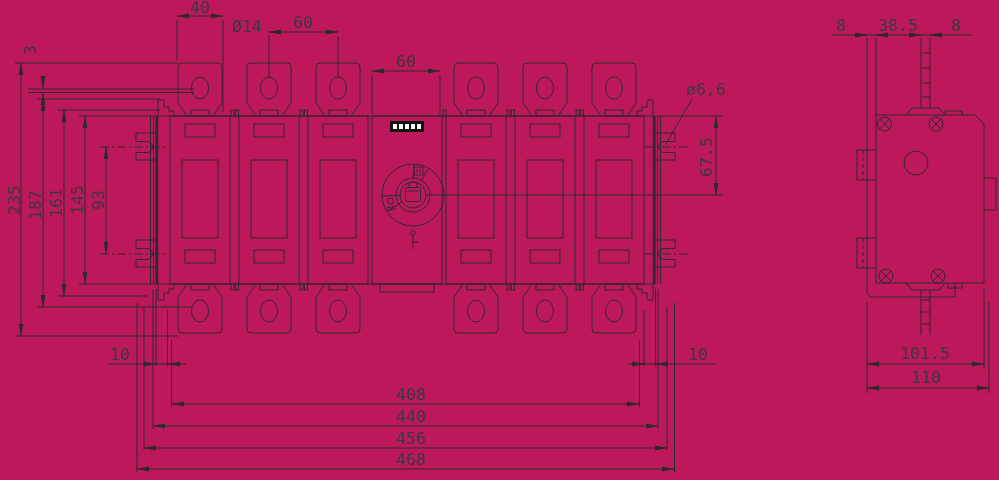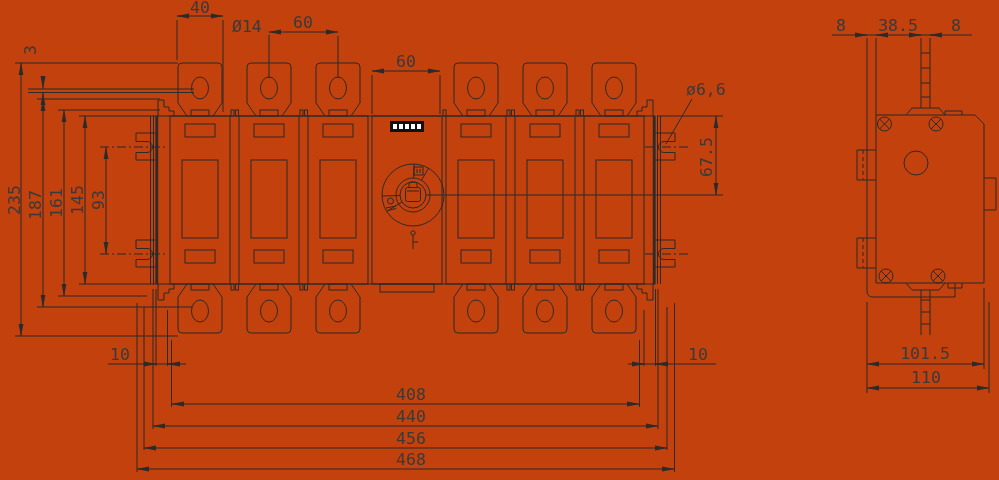--- a/index.html
+++ b/index.html
@@ -1,16 +1,16 @@
 <!DOCTYPE html>
 <html><head>
 <meta charset="utf-8">
 <style>
   html,body{margin:0;padding:0;background:#ffffff;}
-  .stage{position:relative;width:999px;height:480px;background:#c2410c;overflow:hidden;text-align:right;}
+  .stage{position:relative;width:999px;height:480px;background:#be185d;overflow:hidden;text-align:right;}
   svg{display:block;}
   .ln{stroke:#2b2b2b;stroke-width:1;fill:none;}
   .thick{stroke:#2b2b2b;stroke-width:2.4;fill:none;}
   .dash{stroke:#2b2b2b;stroke-width:1;fill:none;stroke-dasharray:9 3 2 3;}
   .hid{stroke:#2b2b2b;stroke-width:1;fill:none;stroke-dasharray:4 3;}
   .txt{font-family:"DejaVu Sans Mono","Liberation Mono",monospace;font-size:16.5px;fill:#3a3a3a;stroke:none;}
   .solid{fill:#111;stroke:none;}
   .wmark{fill:#ffffff;stroke:none;}
 </style>
 </head>

